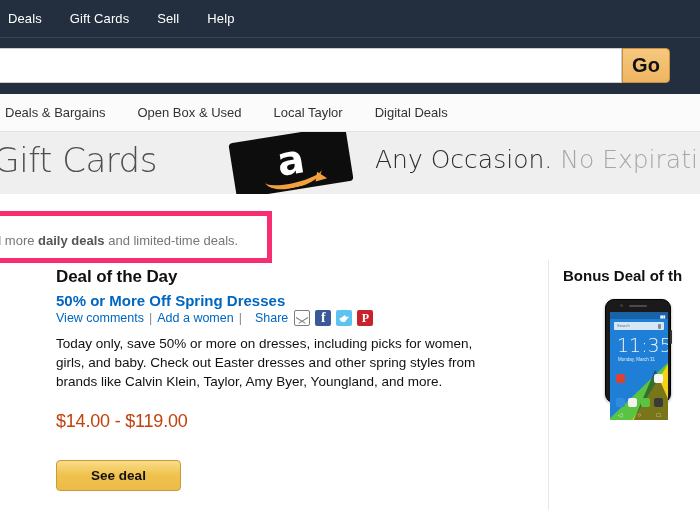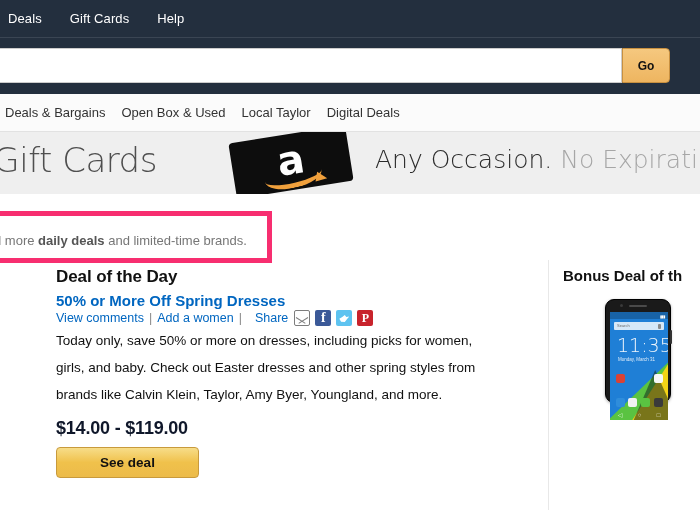--- a/index.html
+++ b/index.html
@@ -46,33 +46,33 @@
     font-family: "Liberation Sans", sans-serif;
     background: transparent; color: #111;
   }
   .go-btn {
     position: absolute; left: 622px; top: 10px;
     width: 48px; height: 35px;
     background: linear-gradient(to bottom, #f5c87f 0%, #eeb560 100%);
     border: 1px solid #c89040;
     border-top-right-radius: 4px; border-bottom-right-radius: 4px;
     display: flex; align-items: center; justify-content: center;
-    color: #111; font-size: 12px; font-weight: bold;
+    color: #111; font-size: 20px; font-weight: bold;
     cursor: pointer;
   }
 
   
   .subnav {
     position: absolute; left: 0; top: 94px; width: 700px; height: 38px;
     background: #fbfbfb;
     border-bottom: 1px solid #e2e2e2;
     display: flex; align-items: center;
   }
   .subnav-link {
-    font-size: 13px; color: #333333; padding: 0 8px;
+    font-size: 13px; color: #333333; padding: 0 16px;
     white-space: nowrap; cursor: pointer;
   }
   .subnav-link:first-child { padding-left: 5px; }
 
   
   .gc-banner {
     position: absolute; left: 0; top: 132px; width: 700px; height: 62px;
     background: #efefef;
     overflow: hidden;
   }
@@ -141,21 +141,21 @@
   .deal-title {
     font-size: 17px; font-weight: bold; color: #111111;
     margin-bottom: 5px; letter-spacing: -0.1px;
   }
   .deal-sub {
     font-size: 15px; font-weight: bold; color: #0066c0;
     cursor: pointer;
   }
   .deal-links {
     display: flex; align-items: center; gap: 0;
-    font-size: 12.5px; color: #0066c0; margin-bottom: 0;
+    font-size: 12.5px; color: #0066c0; margin-bottom: 7px;
     height: 18px;
   }
   .deal-links a { color: #0066c0; cursor: pointer; text-decoration: none; }
   .sep { color: #8a8a8a; padding: 0 5px; }
   .share-label { margin-left: 8px; margin-right: 6px; color: #0066c0; }
   .sicon {
     width: 16px; height: 16px; margin-right: 5px;
     display: inline-block; position: relative; cursor: pointer;
     border-radius: 2px; flex: none;
   }
@@ -170,30 +170,30 @@
            font-family:"Liberation Serif",serif; text-align:center; line-height:16px; }
   .si-tw { background: #5ec3f0; }
   .si-tw:before {
     content: ""; position: absolute; left: 3px; top: 5px;
     width: 10px; height: 7px; background: #ffffff;
     clip-path: polygon(0% 55%, 30% 30%, 55% 0%, 70% 28%, 100% 22%, 80% 55%, 55% 100%, 18% 95%);
   }
   .si-pin { background: #c8232c; color:#fff; font-weight:bold; font-size:12px;
             font-family:"Liberation Serif",serif; text-align:center; line-height:16px; }
   .deal-desc {
-    font-size: 13.5px; color: #111111; line-height: 27px;
-    width: 440px; margin-bottom: 10px;
+    font-size: 13.5px; color: #111111; line-height: 19px;
+    width: 440px; margin-bottom: 20px;
   }
   .deal-price {
-    font-size: 18px; font-weight: bold; color: #0f172a;
-    margin-bottom: 8px; letter-spacing: -0.2px;
+    font-size: 18px; font-weight: normal; color: #c2410c;
+    margin-bottom: 28px; letter-spacing: -0.2px;
   }
   .deal-actionrow { display: flex; align-items: center; }
   .see-deal {
-    width: 143px; height: 31px;
+    width: 125px; height: 31px;
     background: linear-gradient(to bottom, #f7dd89 0%, #f0c14b 50%, #ecbb4a 100%);
     border: 1px solid #c89a3c;
     border-radius: 4px;
     font-size: 13.5px; font-weight: bold; color: #111111;
     cursor: pointer; font-family: "Liberation Sans", sans-serif;
   }
   .ends-in {
     margin-left: 60px; font-size: 13px; color: #989898;
     white-space: nowrap;
   }
@@ -293,20 +293,21 @@
 </style>
 </head>
 <body>
 
 <div id="page">
 
   <div class="topnav">
     <div class="topnav-links">
       <span class="topnav-link">Deals</span>
       <span class="topnav-link">Gift Cards</span>
+      <span class="topnav-link">Sell</span>
       <span class="topnav-link">Help</span>
     </div>
   </div>
 
   <div class="searchrow">
     <div class="searchbox">
       <input class="search-input" type="text" value="" placeholder="" style="">
     </div>
     <div class="go-btn">Go</div>
   </div>
@@ -325,21 +326,21 @@
       <span class="gc-smile"></span>
     </div>
     <div class="gc-right">
       <span class="dark">Any Occasion.</span>
       <span class="gray">No Expirati</span>
     </div>
   </div>
 
   <div class="anno-box"></div>
   <div class="anno-text">
-    <span>d more </span><b>daily deals</b><span> and limited-time brands.</span>
+    <span>d more </span><b>daily deals</b><span> and limited-time deals.</span>
   </div>
 
   <div class="deal-col">
     <div class="deal-title">Deal of the Day</div>
     <div class="deal-sub">50% or More Off Spring Dresses</div>
 
     <div class="deal-links">
       <a>View comments</a>
       <span class="sep">|</span>
       <a>Add a women</a>

